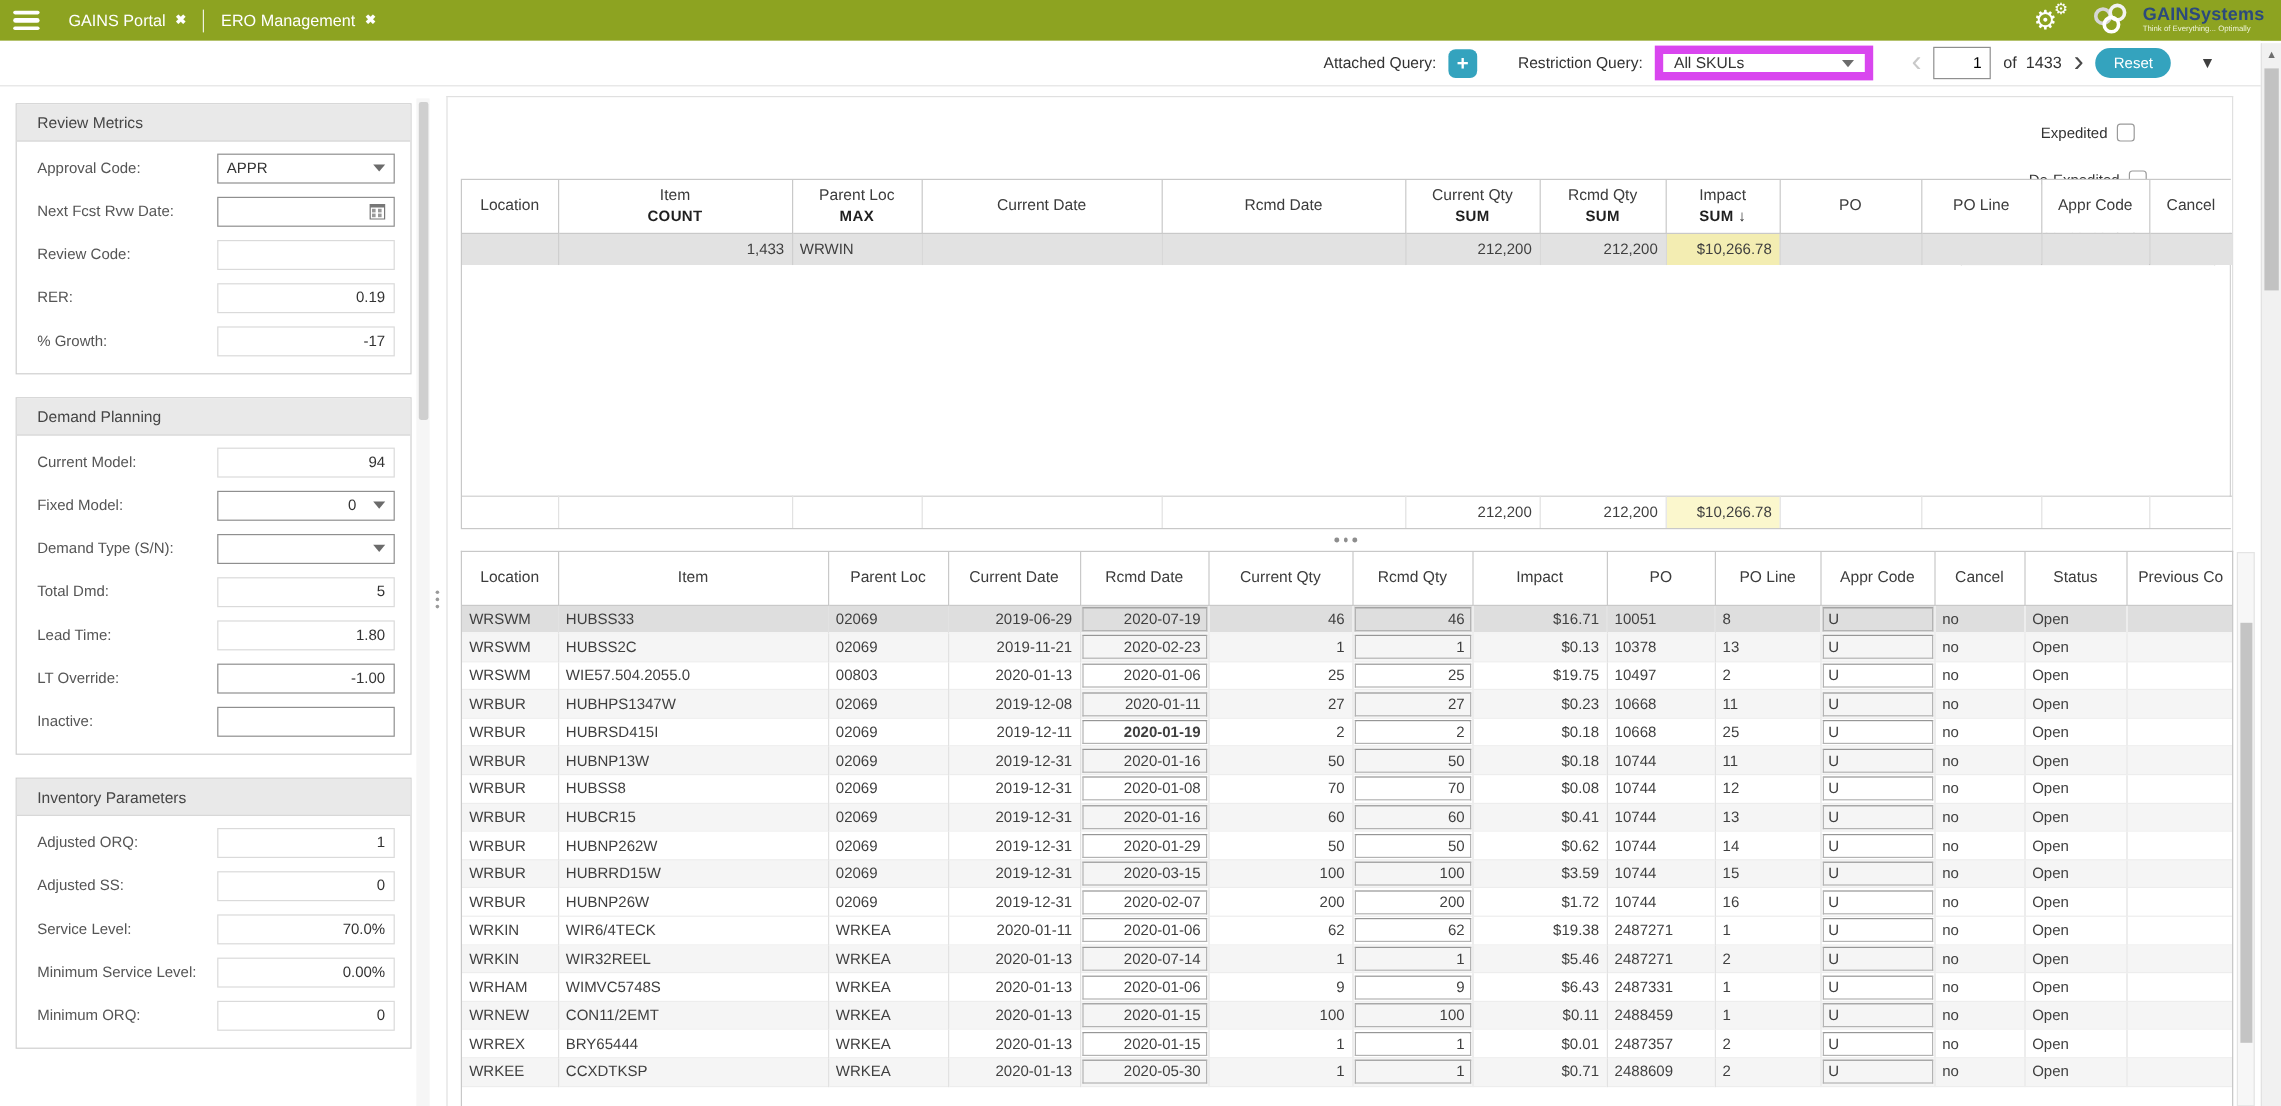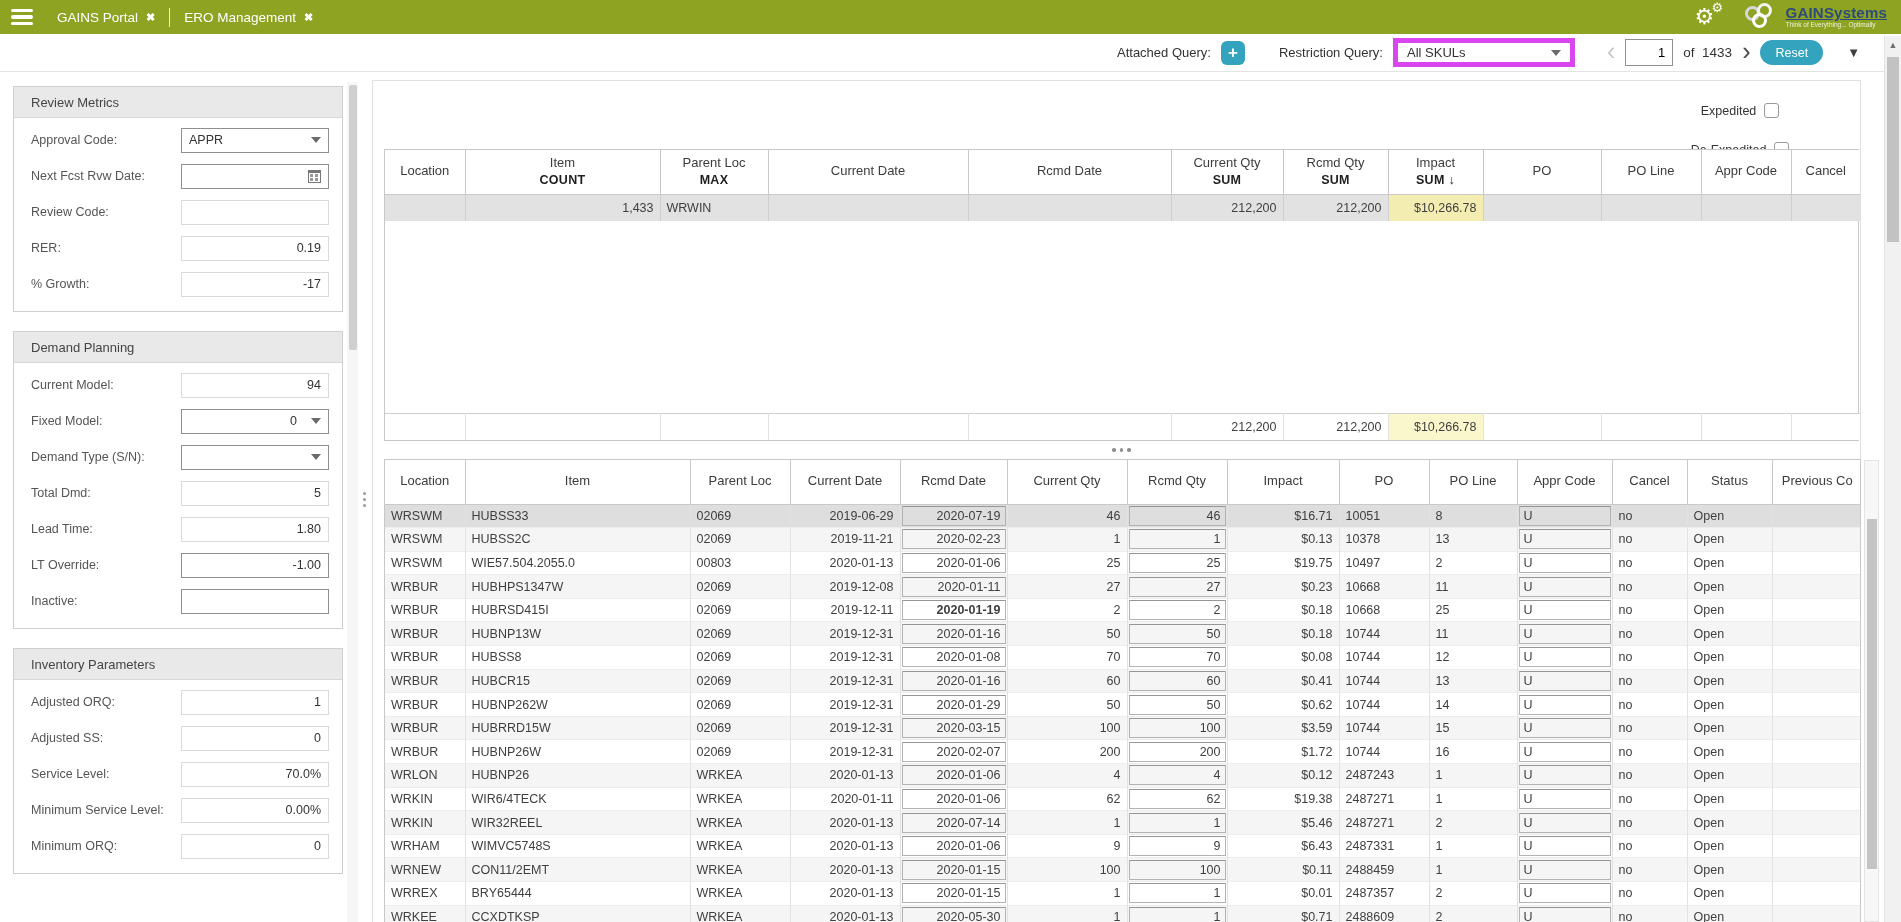--- a/index.html
+++ b/index.html
@@ -22,30 +22,30 @@
   .gears { position:relative; width:34px; height:26px; color:#fff; cursor:pointer; }
   .gears .g1 { position:absolute; left:0; top:0; font-size:22px; line-height:26px; }
   .gears .g2 { position:absolute; left:17px; top:-3px; font-size:13px; line-height:13px; }
   .logo { display:flex; align-items:center; gap:7px; }
   .rings { position:relative; width:34px; height:28px; }
   .rings i { position:absolute; border-radius:50%; border:3px solid #e9e9e9; }
   .rings i:nth-child(1){ width:15px; height:15px; left:0; top:3px; border-color:#d6d6d6; }
   .rings i:nth-child(2){ width:15px; height:15px; left:12px; top:0; border-color:#f2f2f2; }
   .rings i:nth-child(3){ width:15px; height:15px; left:7px; top:10px; border-color:#fff; }
   .logo-text-wrap { display:flex; flex-direction:column; line-height:1; }
-  .logo-text { color:#2c4a7c; font-size:15px; font-weight:bold; letter-spacing:.2px;text-decoration:underline; }
+  .logo-text { color:#2c4a7c; font-size:15px; font-weight:bold; letter-spacing:.2px; }
   .logo-tag { color:#eef3d8; font-size:6.5px; margin-top:2px; }
 
   
   .toolbar { position:absolute; top:34px; left:0; right:17px; height:38px; background:#fff;
     border-bottom:1px solid #e3e3e3; display:flex; align-items:center; justify-content:flex-end;
-    gap:10px; padding-right:24px; font-size:13px; color:#333; }
+    gap:10px; padding-right:38px; font-size:13px; color:#333; }
   .add-btn { width:24px; height:24px; border:none; border-radius:6px; background:#34a3be; color:#fff;
     font-size:17px; font-weight:bold; line-height:22px; text-align:center; padding:0; cursor:pointer; }
-  .select { height:29px; border:5px solid #d946ef; background:#fff; display:flex; align-items:center;
+  .select { height:29px; border:7px solid #d946ef; background:#fff; display:flex; align-items:center;
     padding:0 9px; font-size:13px; color:#333; cursor:pointer; }
   .select .val { flex:1; }
   .caret { width:0; height:0; border-left:5px solid transparent; border-right:5px solid transparent;
     border-top:6px solid #6b6b6b; margin-left:8px; }
   .restriction { width:182px; margin-right:22px; }
   .pg-prev { color:#c9c9c9; font-size:25px; line-height:1; margin-top:-3px; cursor:default; }
   .pg-next { color:#4a4a4a; font-size:25px; line-height:1; margin-top:-3px; cursor:pointer; }
   .pg-input { width:48px; height:27px; border:1px solid #8f8f8f; text-align:right; padding:0 7px;
     font-size:13px; font-family:"Liberation Sans",sans-serif; }
   .tb-of { font-size:13.5px; }
@@ -727,42 +727,20 @@
             <td class="al-r">$1.72</td>
             <td class="al-l">10744</td>
             <td class="al-l">16</td>
             <td class="al-l" style="padding: 0px 1px;">
               <div class="edit al-l">U</div>
             </td>
             <td class="al-l">no</td>
             <td class="al-l">Open</td>
             <td class="al-l"></td>
           </tr>
-          <tr class="alt">
-            <td class="al-l">WRLON</td>
-            <td class="al-l">HUBNP26</td>
-            <td class="al-l">WRKEA</td>
-            <td class="al-r">2020-01-13</td>
-            <td class="al-r" style="padding: 0px 1px;">
-              <div class="edit al-r">2020-01-06</div>
-            </td>
-            <td class="al-r">4</td>
-            <td class="al-r" style="padding: 0px 1px;">
-              <div class="edit al-r">4</div>
-            </td>
-            <td class="al-r">$0.12</td>
-            <td class="al-l">2487243</td>
-            <td class="al-l">1</td>
-            <td class="al-l" style="padding: 0px 1px;">
-              <div class="edit al-l">U</div>
-            </td>
-            <td class="al-l">no</td>
-            <td class="al-l">Open</td>
-            <td class="al-l"></td>
-          </tr>
           <tr>
             <td class="al-l">WRKIN</td>
             <td class="al-l">WIR6/4TECK</td>
             <td class="al-l">WRKEA</td>
             <td class="al-r">2020-01-11</td>
             <td class="al-r" style="padding: 0px 1px;">
               <div class="edit al-r">2020-01-06</div>
             </td>
             <td class="al-r">62</td>
             <td class="al-r" style="padding: 0px 1px;">

